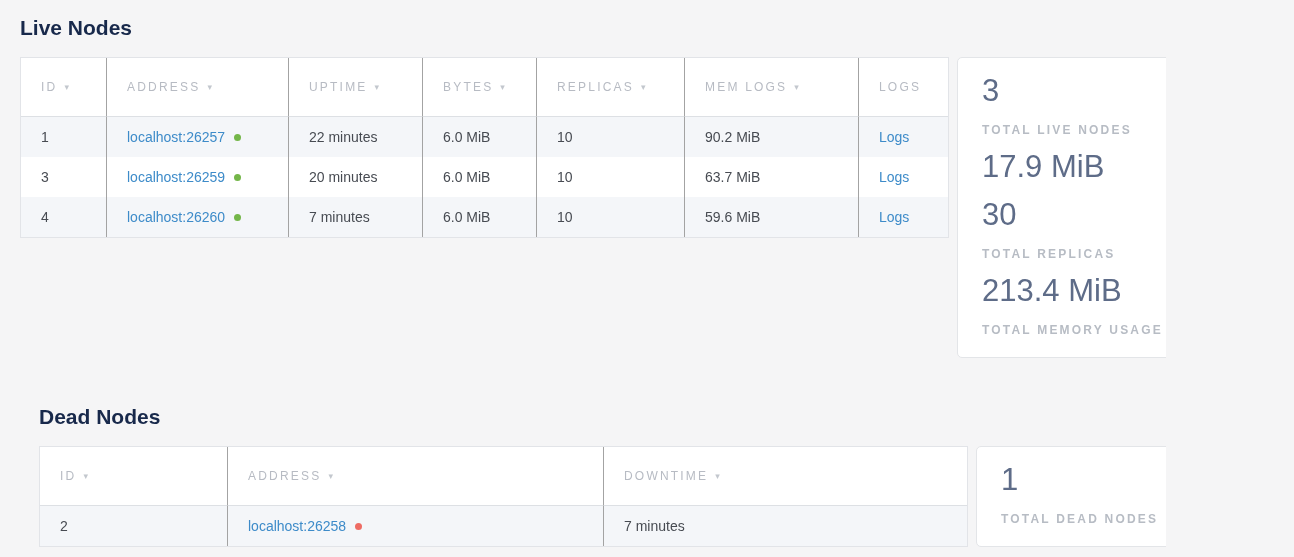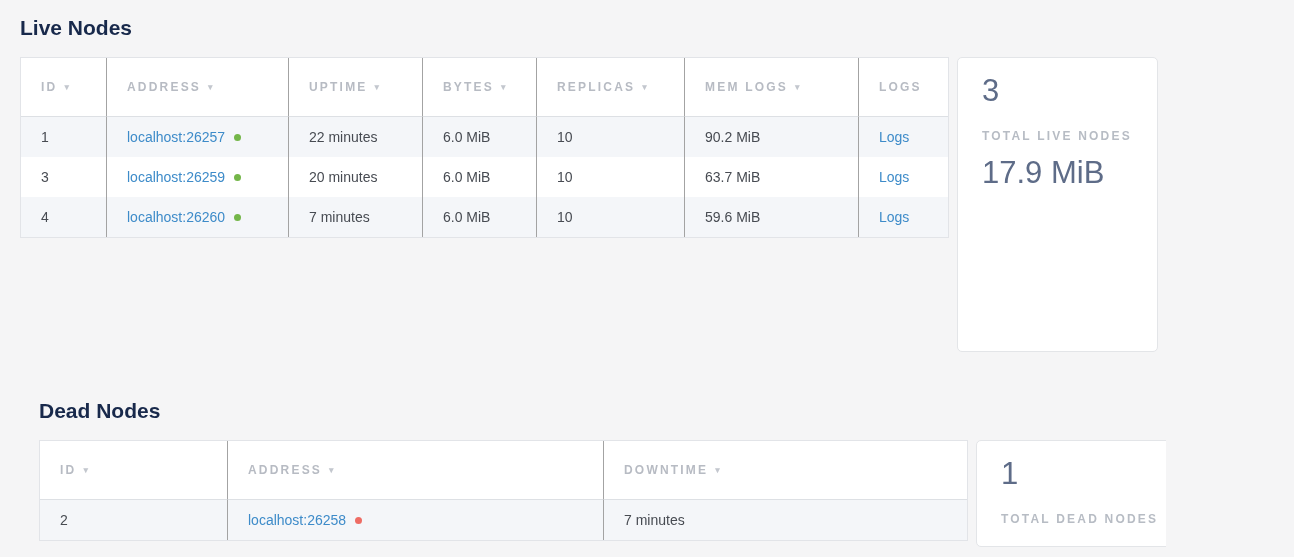--- a/index.html
+++ b/index.html
@@ -32,21 +32,21 @@
     border-spacing: 0;
     background: #ffffff;
     border: 1px solid #e2e4e8;
   }
   table.nodes th {
     height: 58px;
     padding: 0 6px 0 20px;
     text-align: left;
     vertical-align: middle;
     font-size: 12px;
-    font-weight: 700;
+    font-weight: 400;
     letter-spacing: 2.2px;
     color: #b7bbc3;
     background: #ffffff;
     border-bottom: 1px solid #dde0e4;
     white-space: nowrap;
     overflow: hidden;
   }
   table.nodes th + th, table.nodes td + td { border-left: 1px solid #a3a3a3; }
   table.nodes td {
     height: 40px;
@@ -95,21 +95,21 @@
     font-size: 31px;
     font-weight: 500;
     color: #5e6c88;
     line-height: 36px;
   }
   .stat-label {
     font-size: 12px;
     font-weight: 600;
     letter-spacing: 2.2px;
     color: #b7bcc4;
-    margin-top: 20px;
+    margin-top: 14px;
     white-space: nowrap;
   }
 </style>
 </head>
 <body>
 
 <div class="page">
 
   <section>
     <h2 class="section-title">Live Nodes</h2>
@@ -168,20 +168,28 @@
       </table>
 
       <aside class="summary-card tall">
         <div class="stat">
           <div class="stat-value">3</div>
           <div class="stat-label">TOTAL LIVE NODES</div>
         </div>
         <div class="stat">
           <div class="stat-value">17.9 MiB</div>
         </div>
+        <div class="stat">
+          <div class="stat-value">30</div>
+          <div class="stat-label">TOTAL REPLICAS</div>
+        </div>
+        <div class="stat">
+          <div class="stat-value">213.4 MiB</div>
+          <div class="stat-label">TOTAL MEMORY USAGE</div>
+        </div>
       </aside>
     </div>
   </section>
 
   <section class="section-dead">
     <h2 class="section-title">Dead Nodes</h2>
 
     <div class="section-body">
       <table class="nodes">
         <colgroup>

